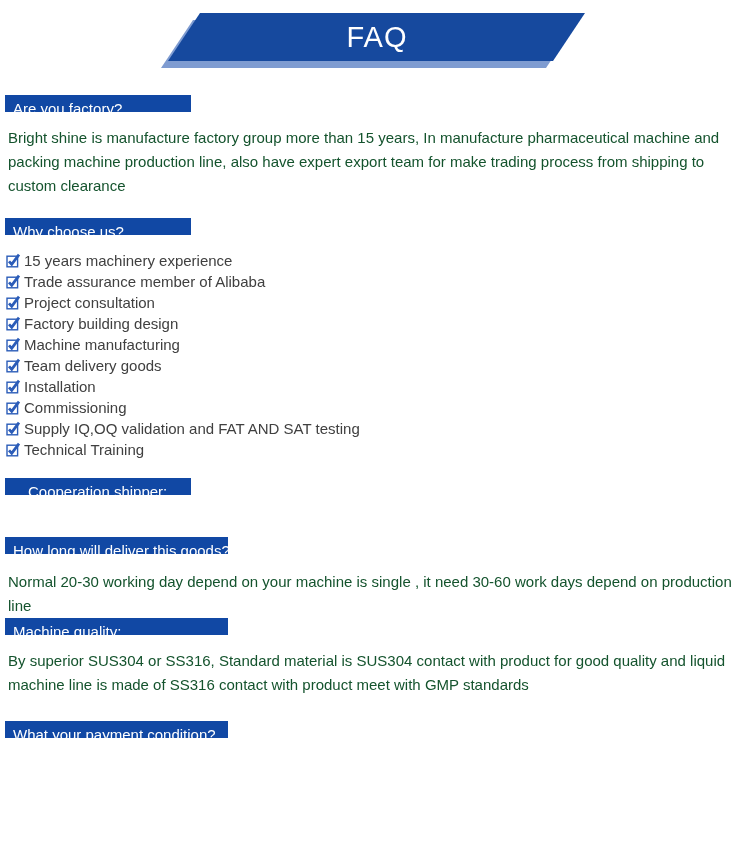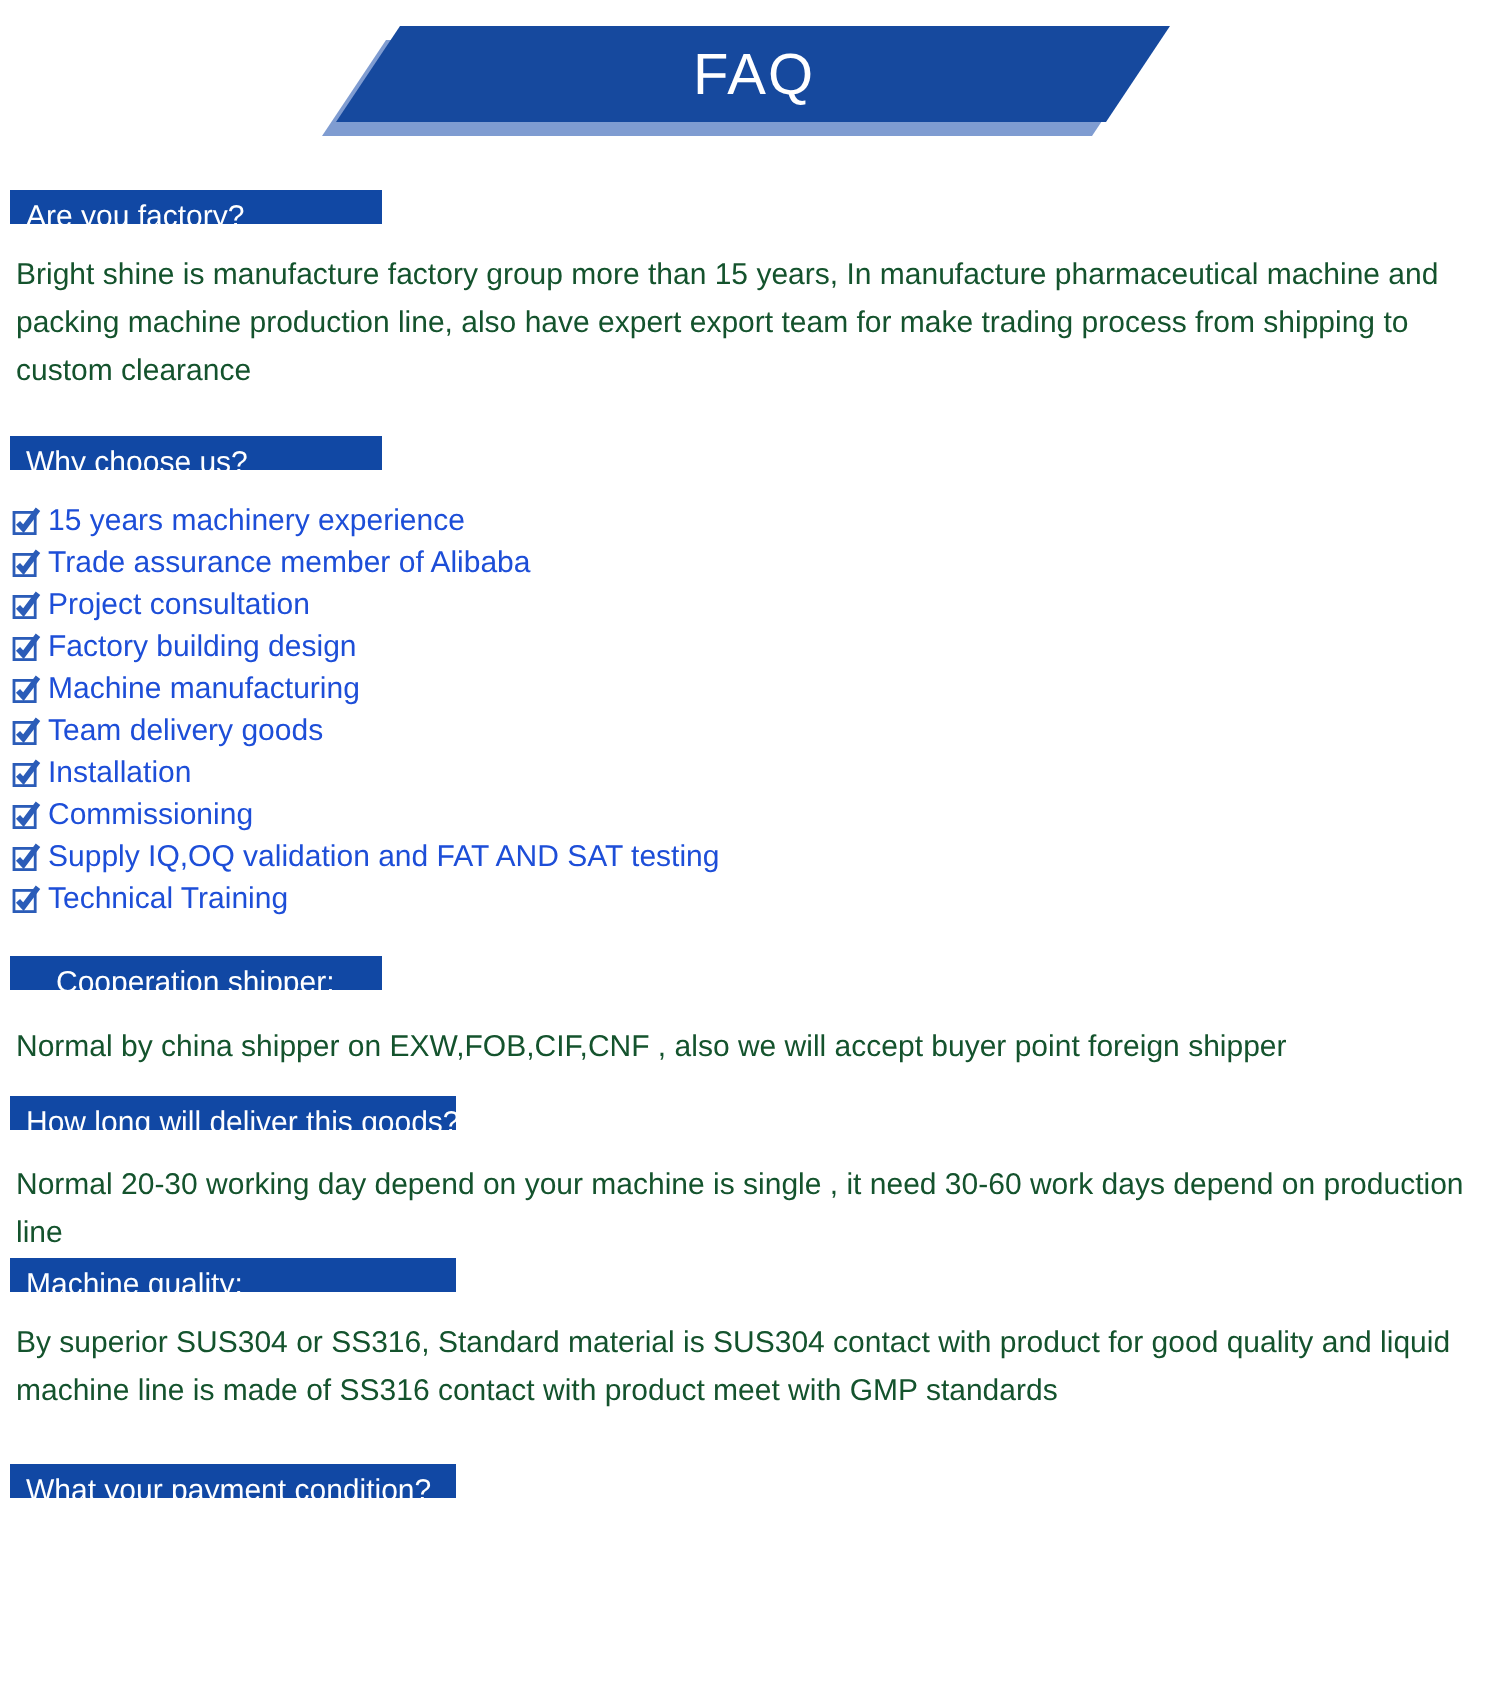--- a/index.html
+++ b/index.html
@@ -48,36 +48,36 @@
   }
   .checklist {
     list-style: none;
     margin: 15px 0 0 6px;
   }
   .checklist li {
     display: flex;
     align-items: center;
     height: 21px;
     font-size: 15px;
-    color: #1d4ed8;
+    color: #404040;
   }
   .check-icon {
     width: 15px;
     height: 15px;
     margin-right: 3px;
     flex: 0 0 auto;
     display: inline-block;
   }
   
   #sec-0 .section-heading { margin-top: 0; }
   #sec-0 .section-body    { margin-top: 14px; }
   #sec-1 .section-heading { margin-top: 20px; }
   #sec-2 .section-heading { margin-top: 18px; padding-left: 23px; }
   #sec-2 .section-body    { margin-top: 17px; }
-  #sec-3 .section-heading { margin-top: 12px; }
+  #sec-3 .section-heading { margin-top: 42px; }
   #sec-3 .section-body    { margin-top: 16px; }
   #sec-4 .section-heading { }
   #sec-4 .section-body    { margin-top: 14px; }
   #sec-5 .section-heading { margin-top: 24px; }
 </style>
 </head>
 <body>
 
 <div class="banner-wrap">
   <svg width="750" height="75" viewBox="0 0 750 75">
@@ -163,21 +163,20 @@
           <rect x="1" y="3.2" width="10.6" height="10.6" fill="#ffffff" stroke="#2b5cb8" stroke-width="1.4"></rect>
           <path d="M3 8.4 L5.7 11.3 L13 1.6" fill="none" stroke="#2b5cb8" stroke-width="2.8"></path>
         </svg>
       <span>Technical Training</span>
     </li>
   </ul>
 </div>
 
 <div class="section" id="sec-2">
   <div class="section-heading bar-narrow">Cooperation shipper:</div>
-  <p class="section-body">Normal by china shipper on EXW,FOB,CIF,CNF , also we will accept buyer point foreign shipper</p>
 </div>
 
 <div class="section" id="sec-3">
   <div class="section-heading bar-wide">How long will deliver this goods?</div>
   <p class="section-body">Normal 20-30 working day depend on your machine is single , it need 30-60 work days depend on production line</p>
 </div>
 
 <div class="section" id="sec-4">
   <div class="section-heading bar-wide">Machine quality:</div>
   <p class="section-body">By superior SUS304 or SS316, Standard material is SUS304 contact with product for good quality and  liquid machine line is made of SS316 contact with product meet with GMP standards</p>

